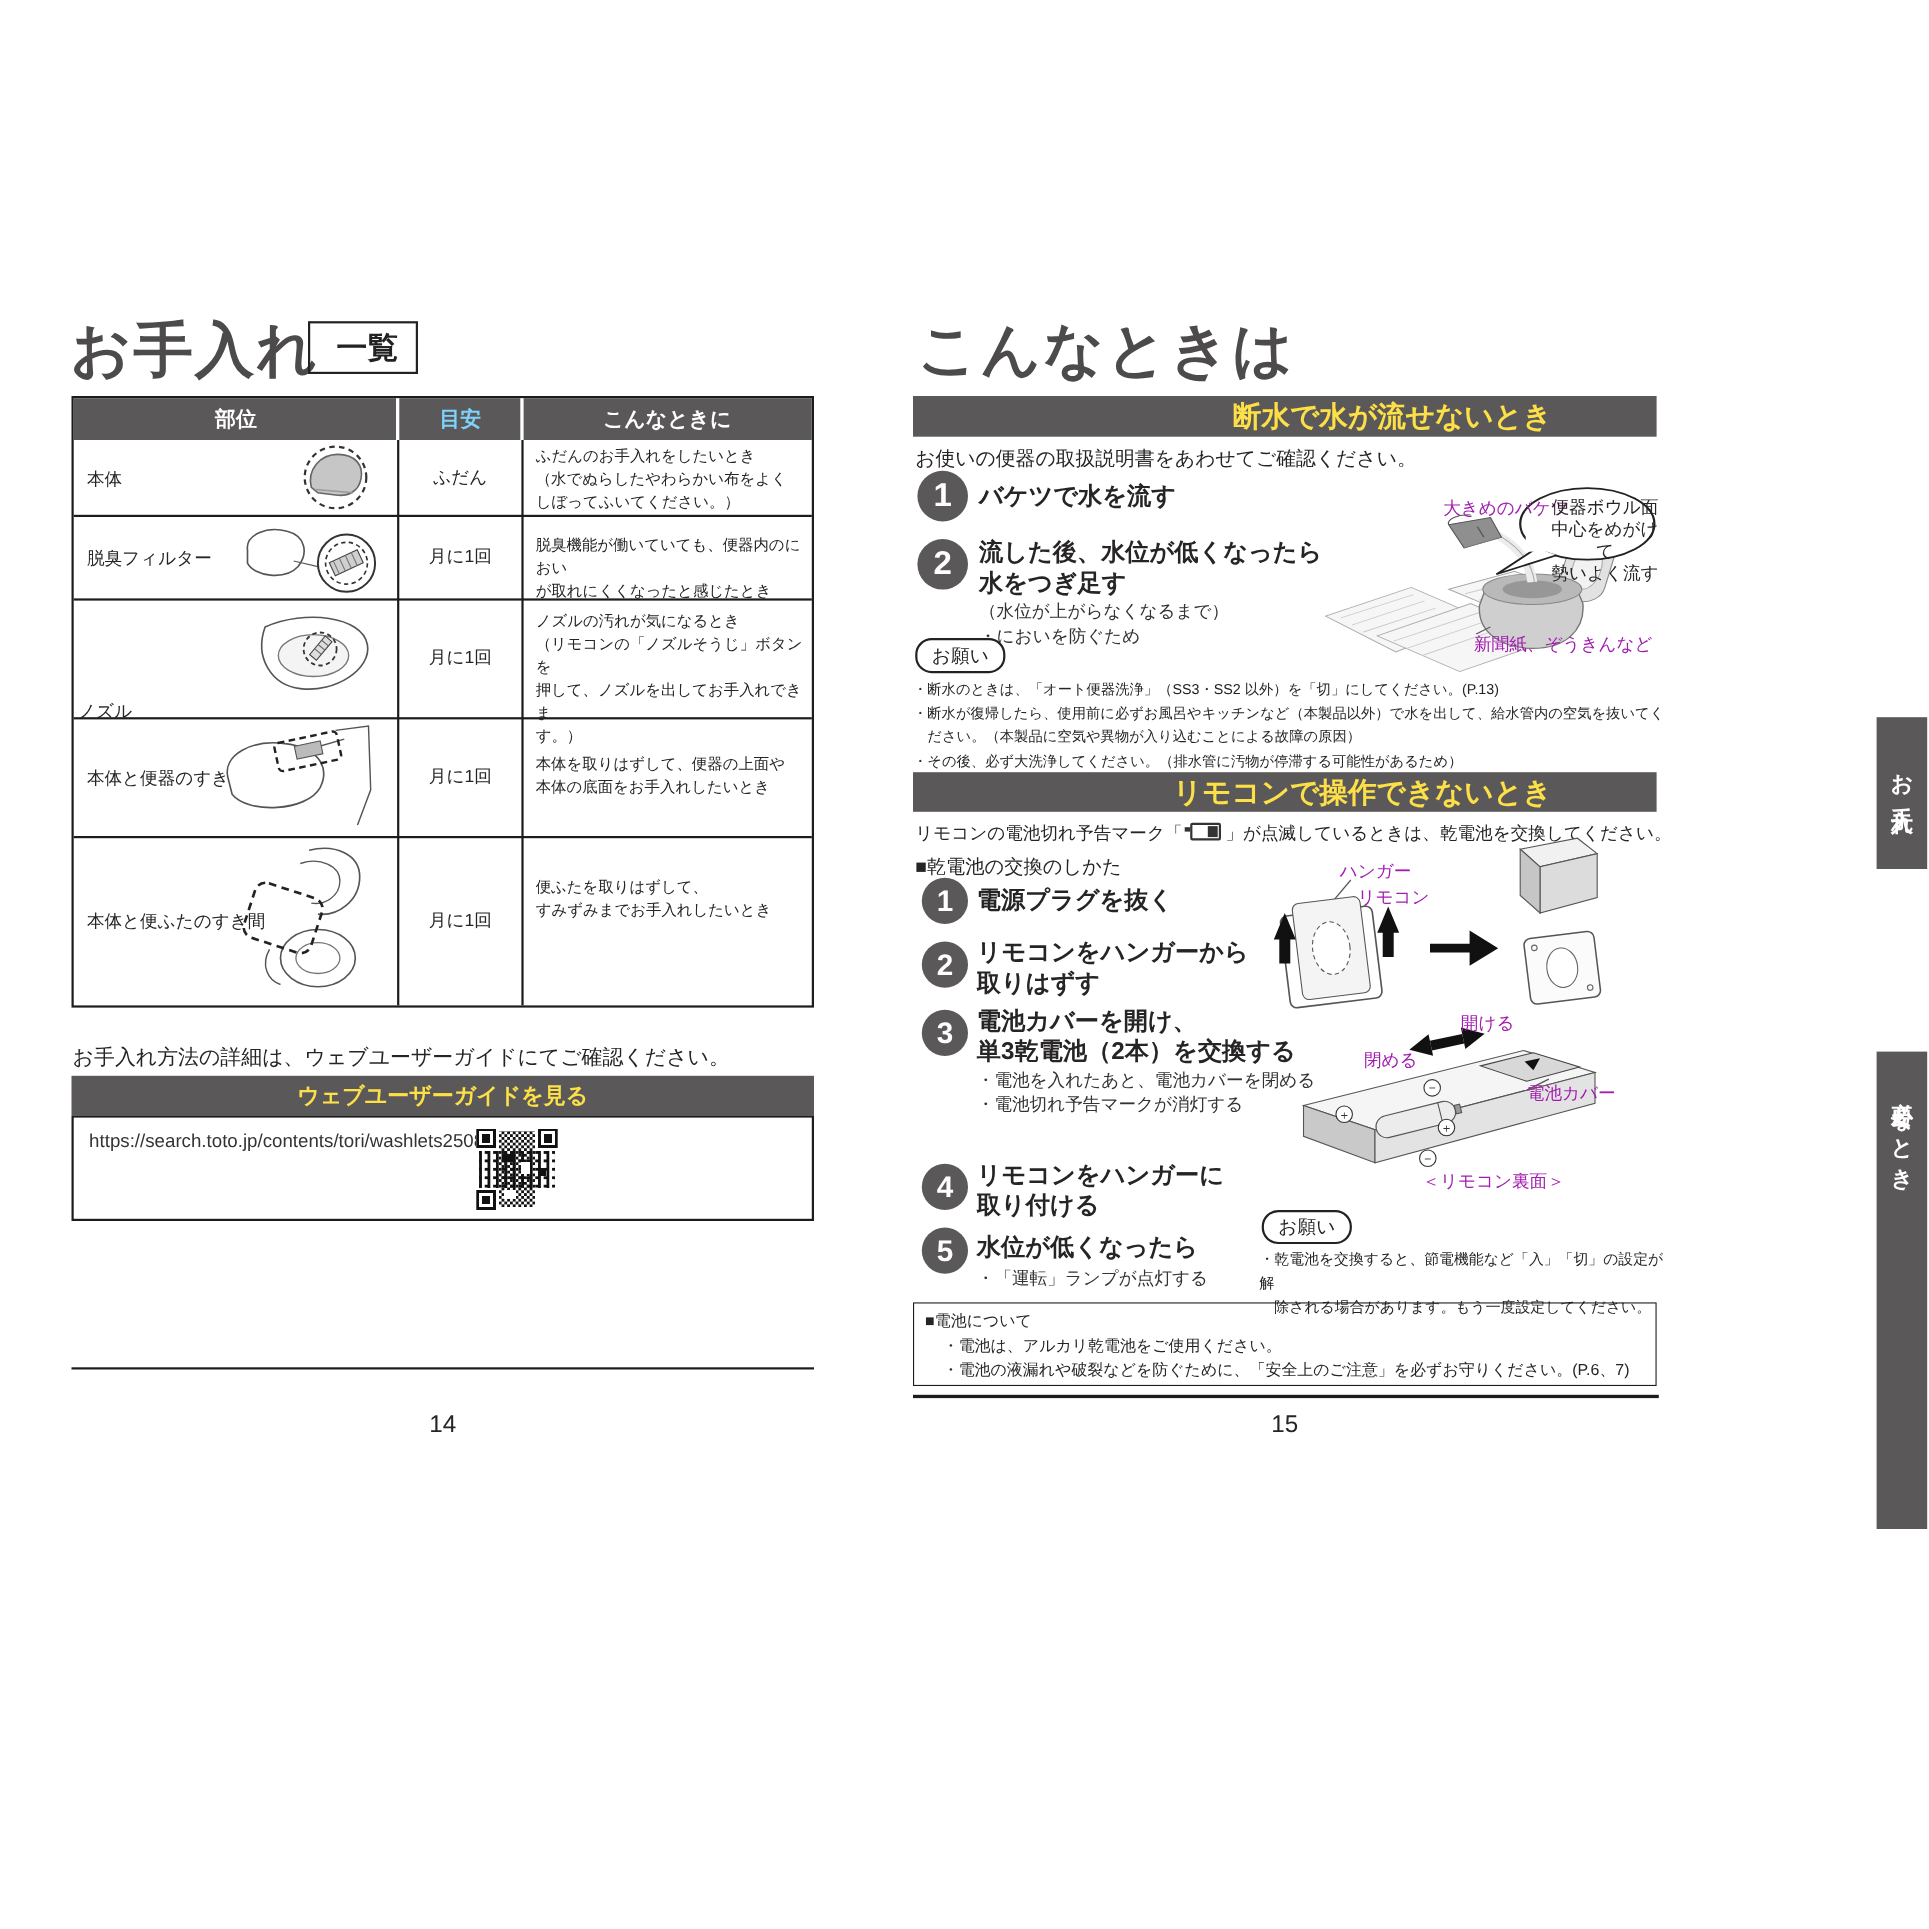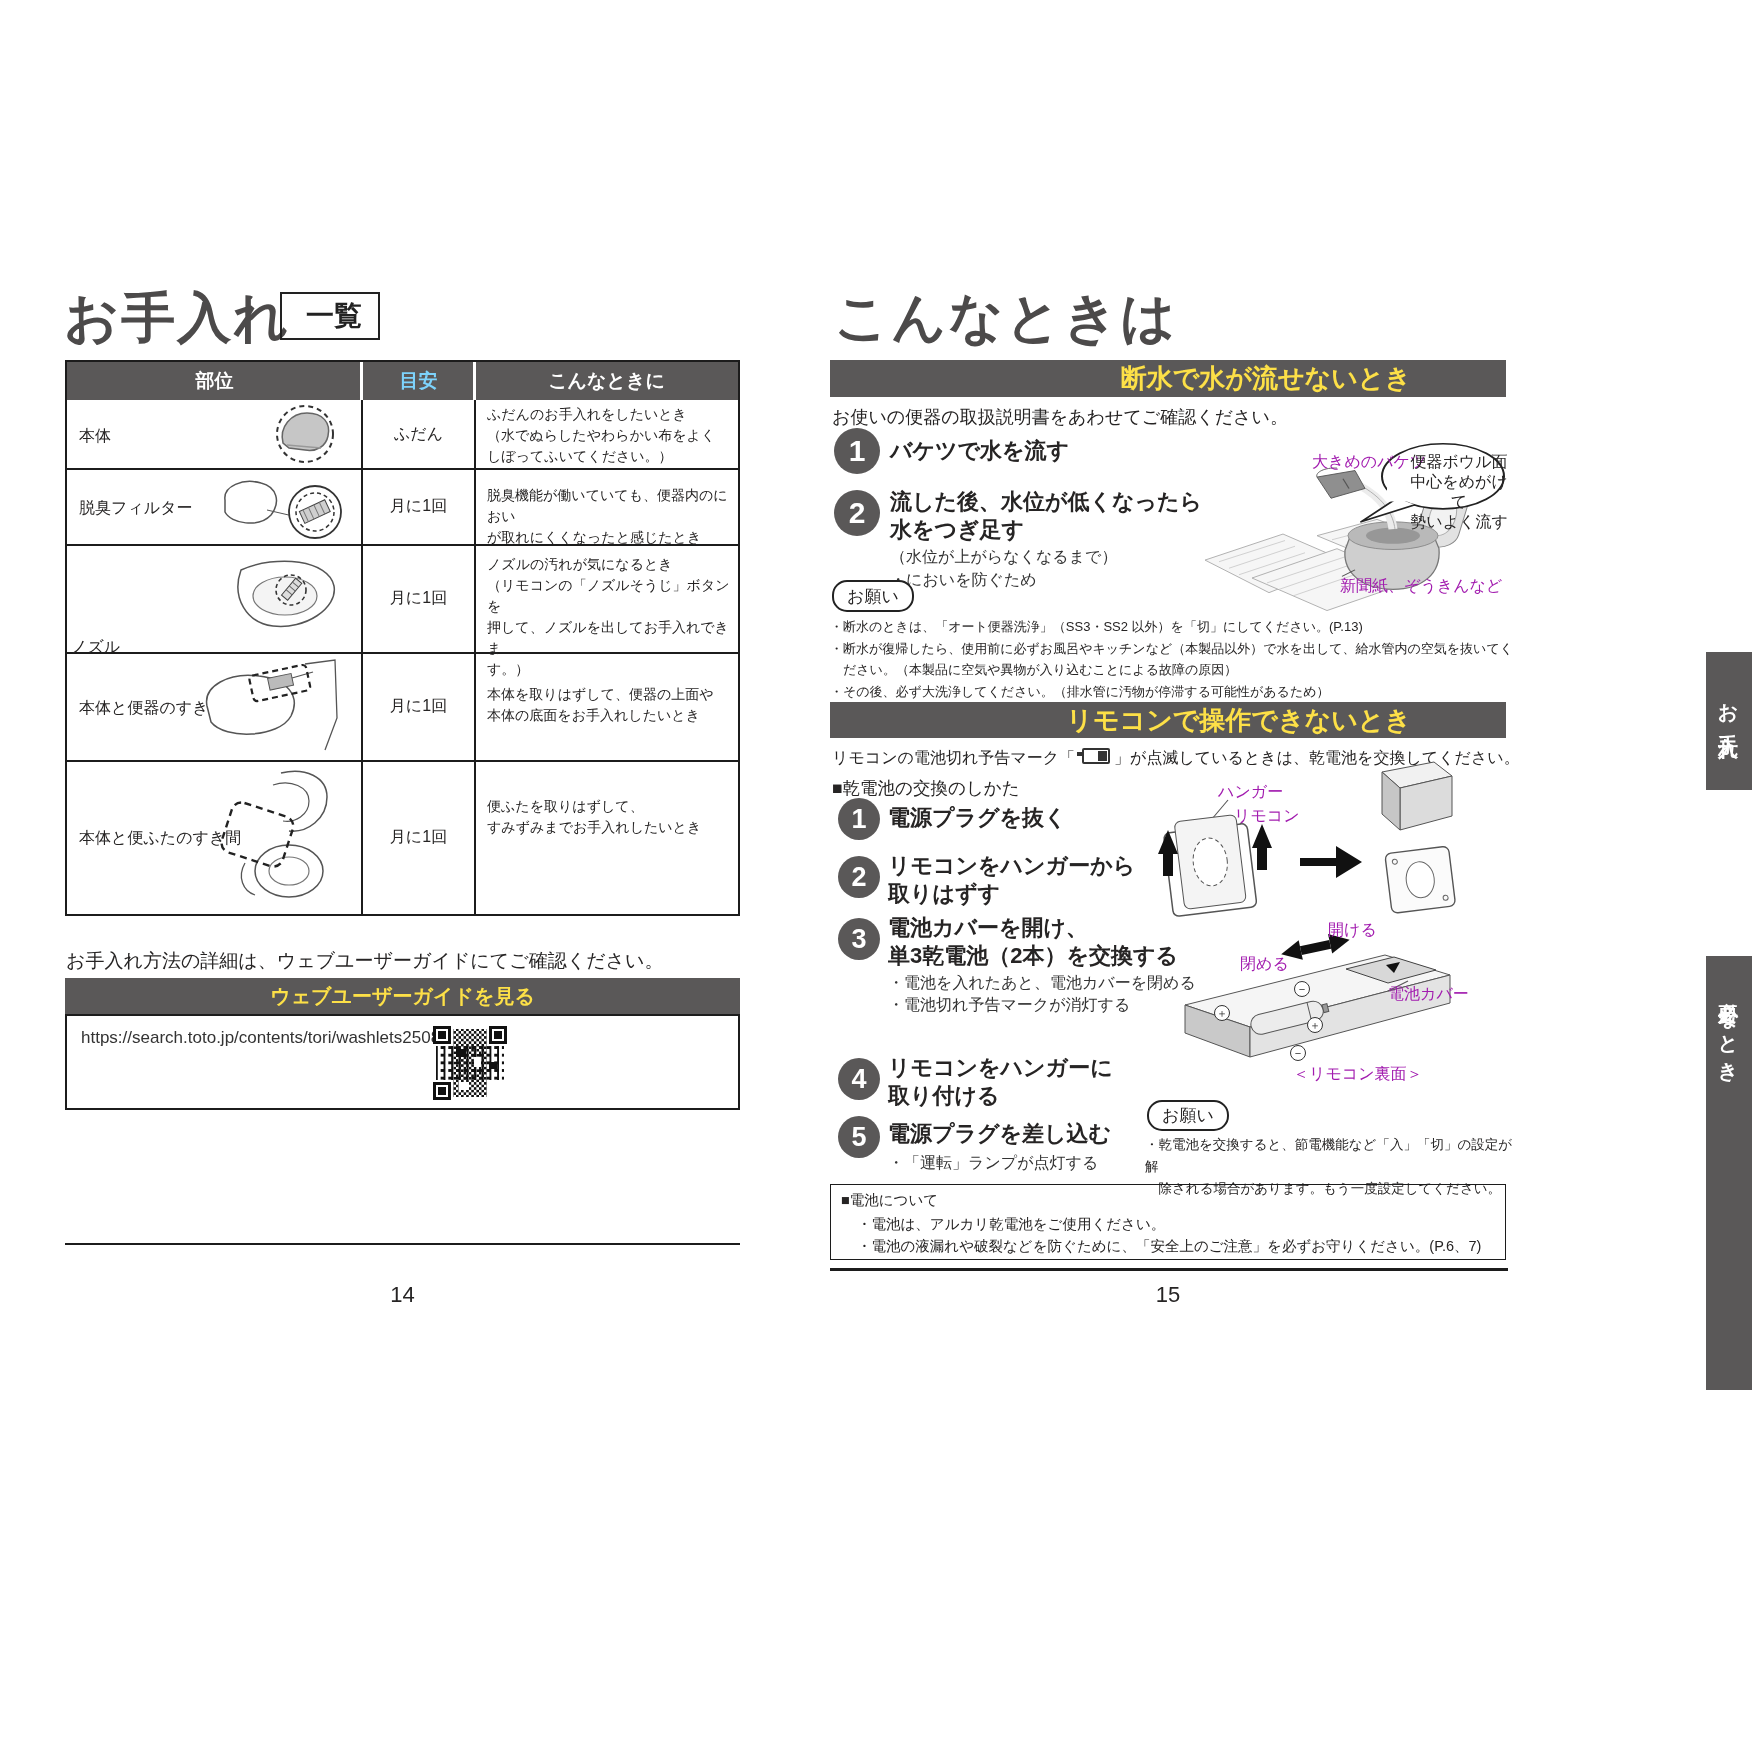--- a/index.html
+++ b/index.html
@@ -264,21 +264,21 @@
   <div class="abs steptext pre" style="left:888px;top:914px;">電池カバーを開け、
 単3乾電池（2本）を交換する</div>
   <div class="abs substep pre" style="left:888px;top:972px;">・電池を入れたあと、電池カバーを閉める
 ・電池切れ予告マークが消灯する</div>
 
   <div class="abs stepcircle" style="left:838px;top:1058px;width:42px;height:42px;font-size:27px;">4</div>
   <div class="abs steptext pre" style="left:888px;top:1054px;">リモコンをハンガーに
 取り付ける</div>
 
   <div class="abs stepcircle" style="left:838px;top:1116px;width:42px;height:42px;font-size:27px;">5</div>
-  <div class="abs steptext" style="left:888px;top:1120px;">電源プラグを差し込む</div>
+  <div class="abs steptext" style="left:888px;top:1120px;">水位が低くなったら</div>
   <div class="abs substep" style="left:888px;top:1152px;">・「運転」ランプが点灯する</div>
 
   <div class="abs" style="left:1150px;top:758px;">
     <svg width="320" height="165" viewBox="0 0 320 165">
       <line x1="78" y1="42" x2="56" y2="68" stroke="#555" stroke-width="1.1"></line>
       <line x1="92" y1="64" x2="74" y2="84" stroke="#555" stroke-width="1.1"></line>
       <g transform="rotate(-7 60 110)">
         <rect x="18" y="70" width="84" height="84" rx="6" fill="#fff" stroke="#555" stroke-width="1.5"></rect>
         <rect x="30" y="60" width="62" height="88" rx="6" fill="#f4f4f4" stroke="#555"></rect>
         <ellipse cx="61" cy="104" rx="17" ry="24" fill="#fff" stroke="#555" stroke-dasharray="4 3"></ellipse>

